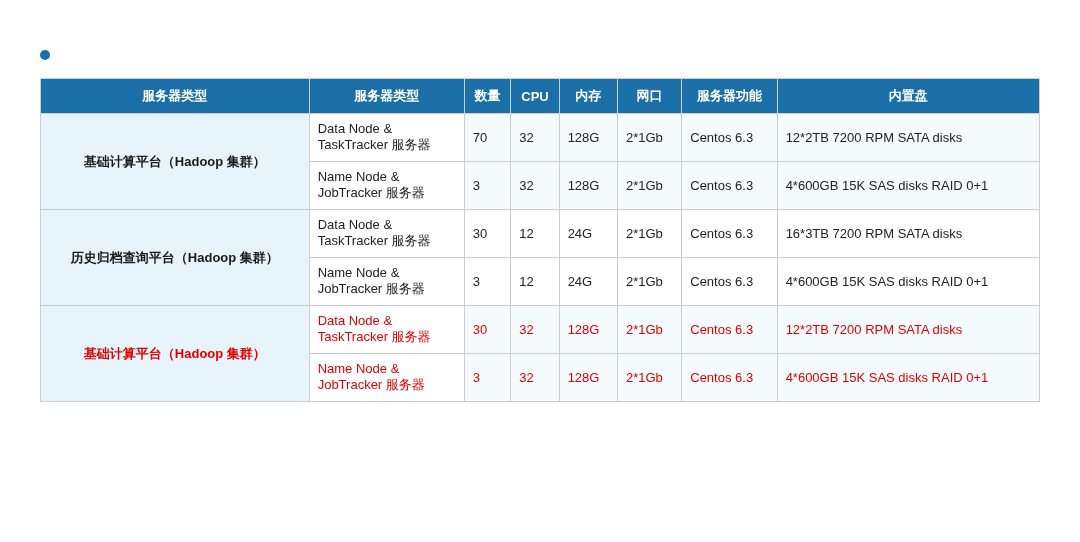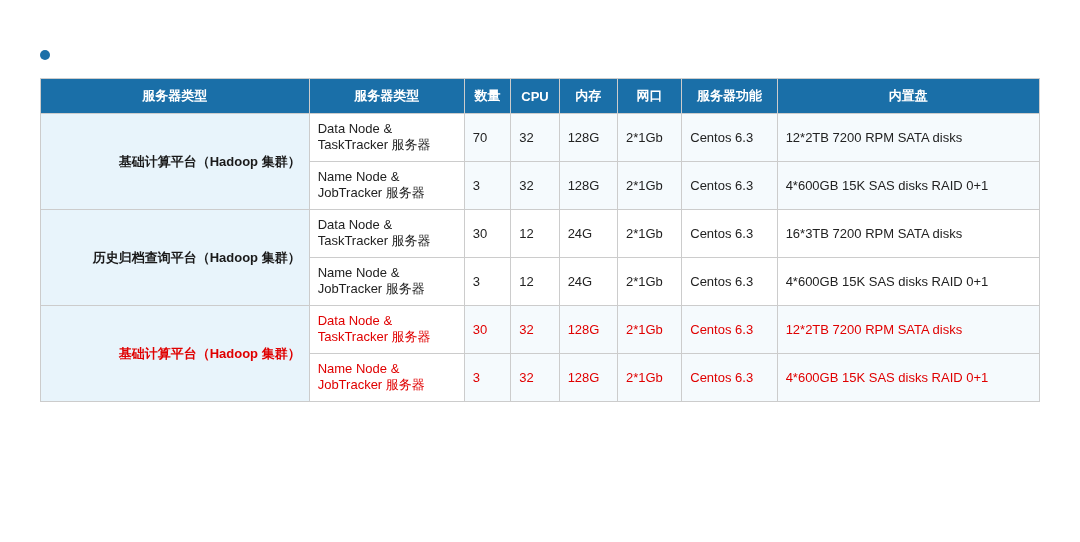--- a/index.html
+++ b/index.html
@@ -46,21 +46,21 @@
       border: 1px solid #ccc;
       font-weight: bold;
     }
     tbody td {
       border: 1px solid #ccc;
       padding: 7px 8px;
       text-align: left;
       vertical-align: middle;
     }
     .server-type-cell {
-      text-align: right;
+      text-align: center;
       background: #e8f4fb;
       font-weight: bold;
       color: #1a1a1a;
       line-height: 1.5;
     }
     .func-cell {
       text-align: left;
       background: #fff;
     }
     .row-even {

